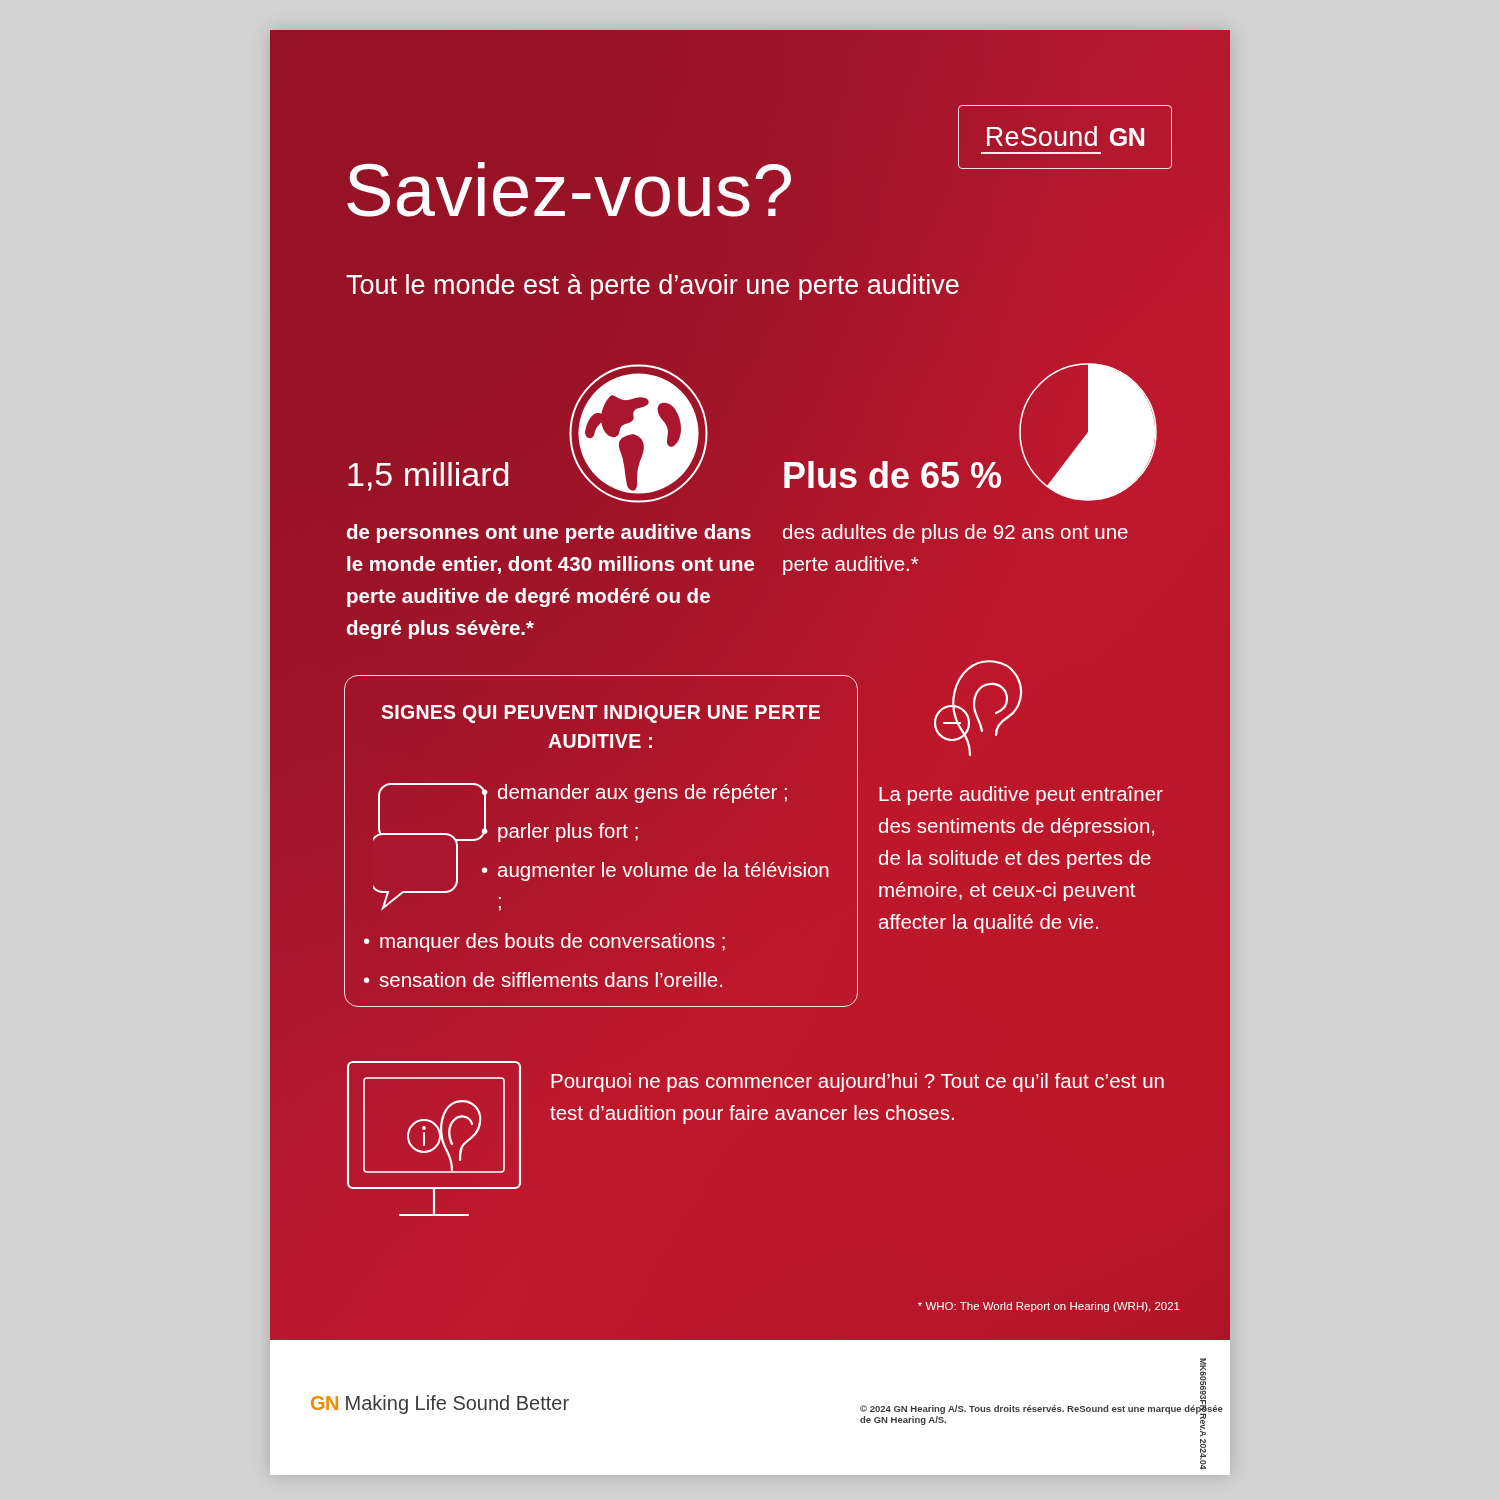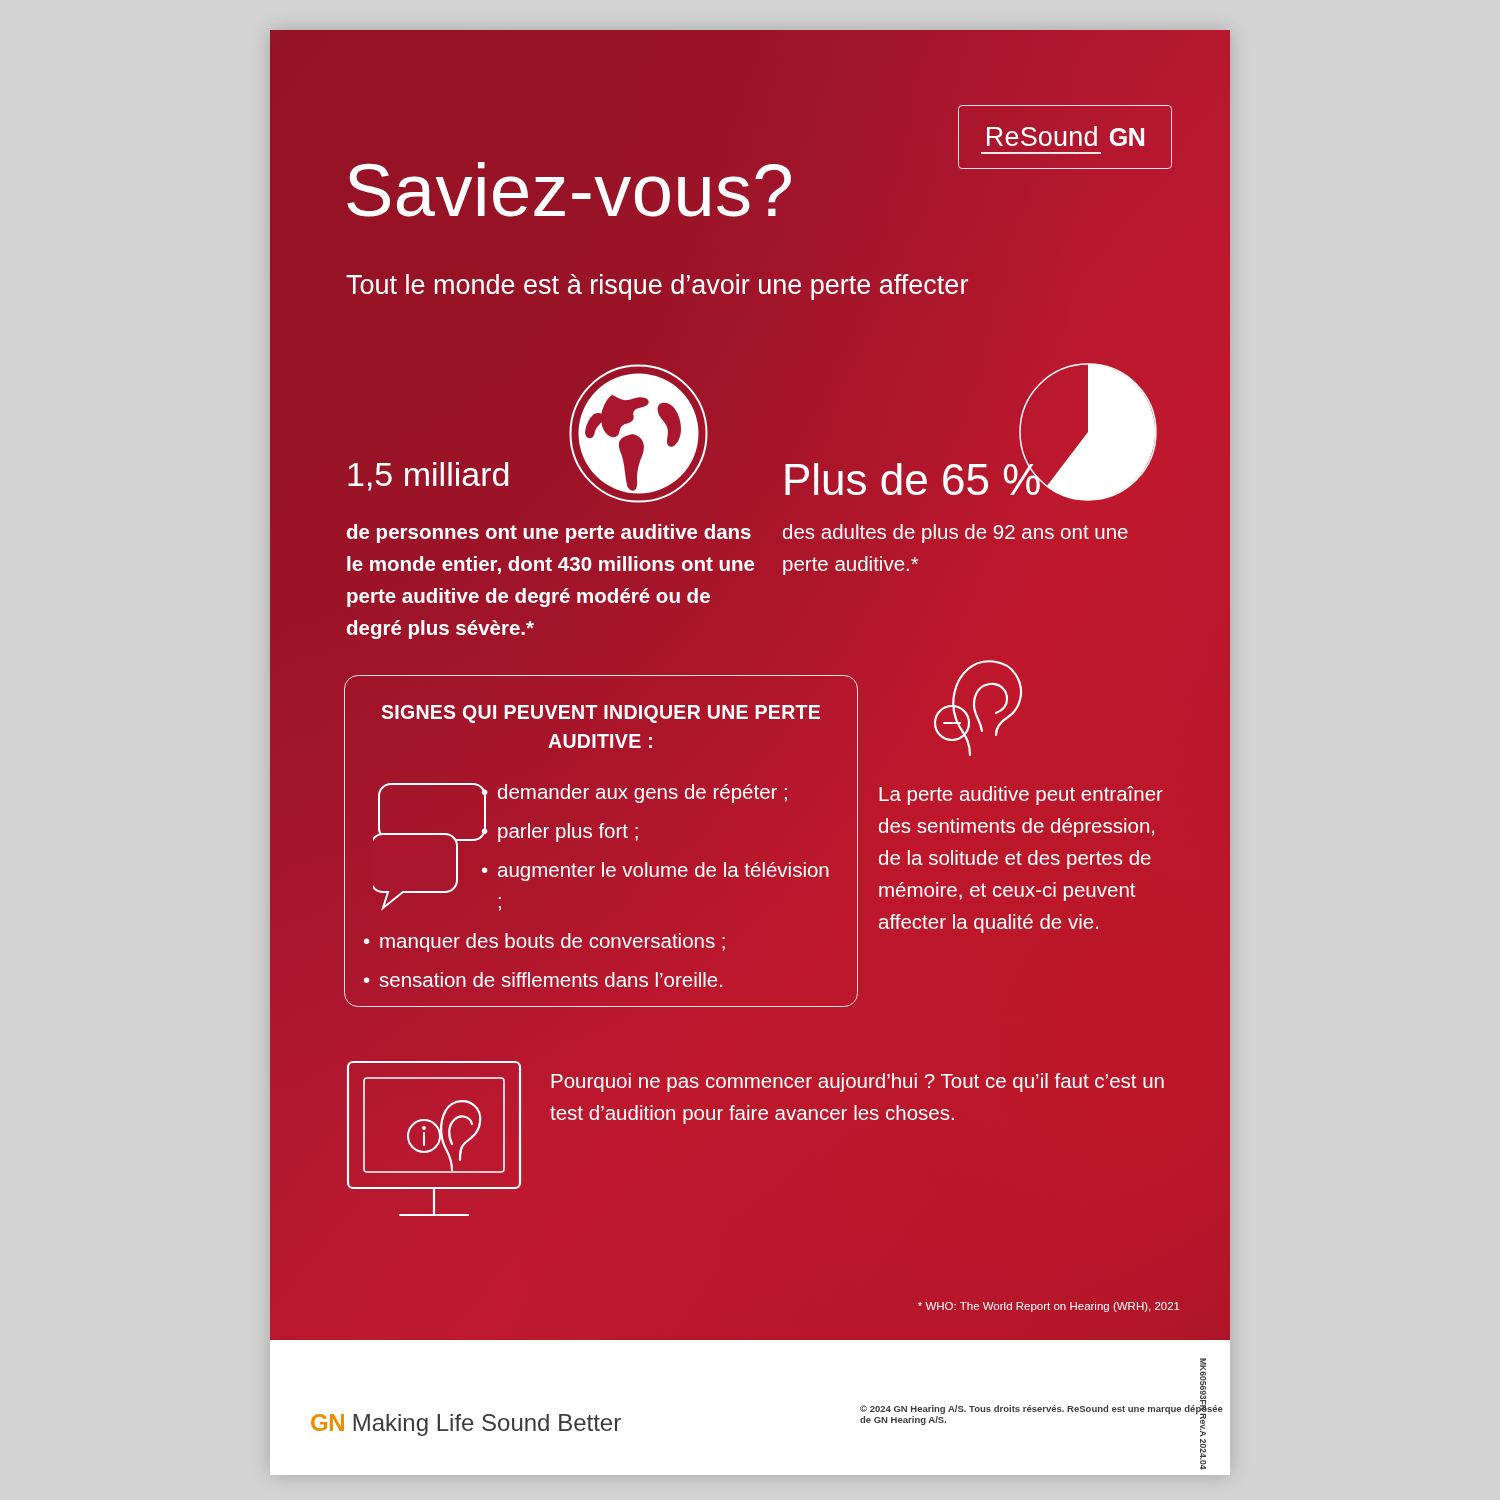--- a/index.html
+++ b/index.html
@@ -96,22 +96,22 @@
     top: 486px;
     width: 420px;
     font-size: 20.5px;
     font-weight: 700;
     line-height: 1.56;
   }
   .stat-right-num {
     position: absolute;
     left: 512px;
     top: 425px;
-    font-size: 44px;
-    font-weight: 400;
+    font-size: 36px;
+    font-weight: 700;
   }
   .stat-right-body {
     position: absolute;
     left: 512px;
     top: 486px;
     width: 380px;
     font-size: 20.5px;
     font-weight: 300;
     line-height: 1.56;
   }
@@ -235,24 +235,23 @@
   .footer {
     position: relative;
     width: 960px;
     height: 135px;
     background: #ffffff;
   }
   .footer-logo {
     position: absolute;
     left: 40px;
     top: 52px;
-    font-size: 24px;
+    font-size: 20px;
     color: #3c3c3b;
     font-weight: 400;
-    margin-top: 17px;
   }
   .footer-logo .gn {
     color: #f08c00;
     font-weight: 700;
     letter-spacing: -0.5px;
   }
   .footer-copy {
     position: absolute;
     left: 590px;
     top: 63px;
@@ -277,21 +276,21 @@
 
   <div class="red-area">
 
     <div class="logo-box">
       <span class="logo-text">ReSound</span>
       <span class="logo-gn">GN</span>
       <span class="logo-underline"></span>
     </div>
 
     <h1 class="headline">Saviez-vous?</h1>
-    <div class="subhead">Tout le monde est à risque d’avoir une perte affecter</div>
+    <div class="subhead">Tout le monde est à perte d’avoir une perte auditive</div>
 
     <svg class="globe" viewBox="0 0 145 145">
       <circle cx="72.5" cy="72.5" r="68" fill="none" stroke="#ffffff" stroke-width="2"></circle>
       <circle cx="72.5" cy="72.5" r="60" fill="#ffffff"></circle>
       <g fill="#a9162e">
         <path d="M46 34c6 2 9 6 16 5 6-1 11-4 17-2 4 1 5 5 2 7-4 3-10 2-13 6-2 3 1 6-1 9-3 4-9 3-12 7-2 3-1 7-4 9-4 3-9 0-12-4-4-6-5-14-3-21 2-6 5-13 10-16z"></path>
         <path d="M63 74c5-2 10 1 13 5 3 5 2 11 0 16-3 7-5 14-5 22 0 4 1 9-2 12-3 2-7-1-8-5-2-8-2-17-4-25-1-6-5-11-4-17 1-5 6-7 10-8z"></path>
         <path d="M96 42c5-1 10 2 13 6 4 6 6 13 6 20 0 6-2 13-7 17-3 2-7 0-7-4 0-5 2-10 0-15-2-6-8-9-9-15-1-4 0-8 4-9z"></path>
         <path d="M33 52c3 0 5 3 4 6-1 4-5 6-7 10-2 3-1 8-5 9-3 1-6-2-6-6 1-7 4-14 9-18 2-1 3-1 5-1z"></path>
       </g>

